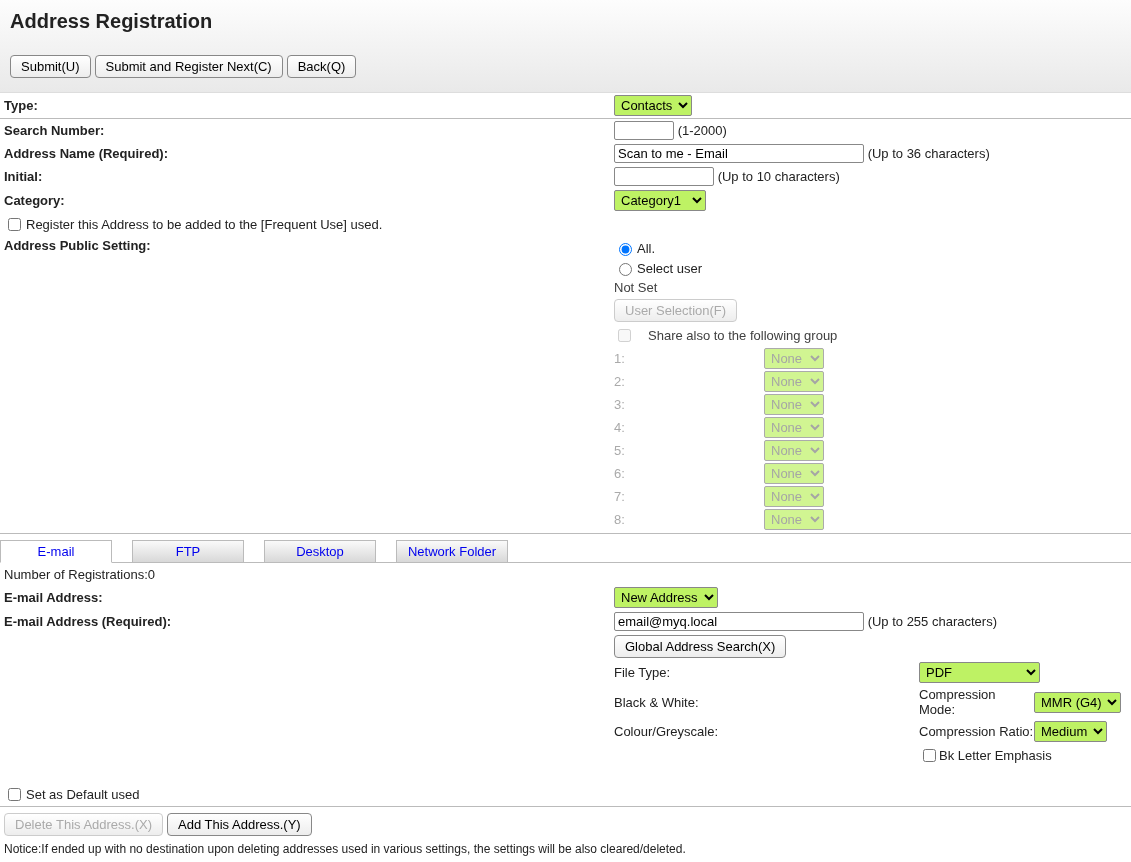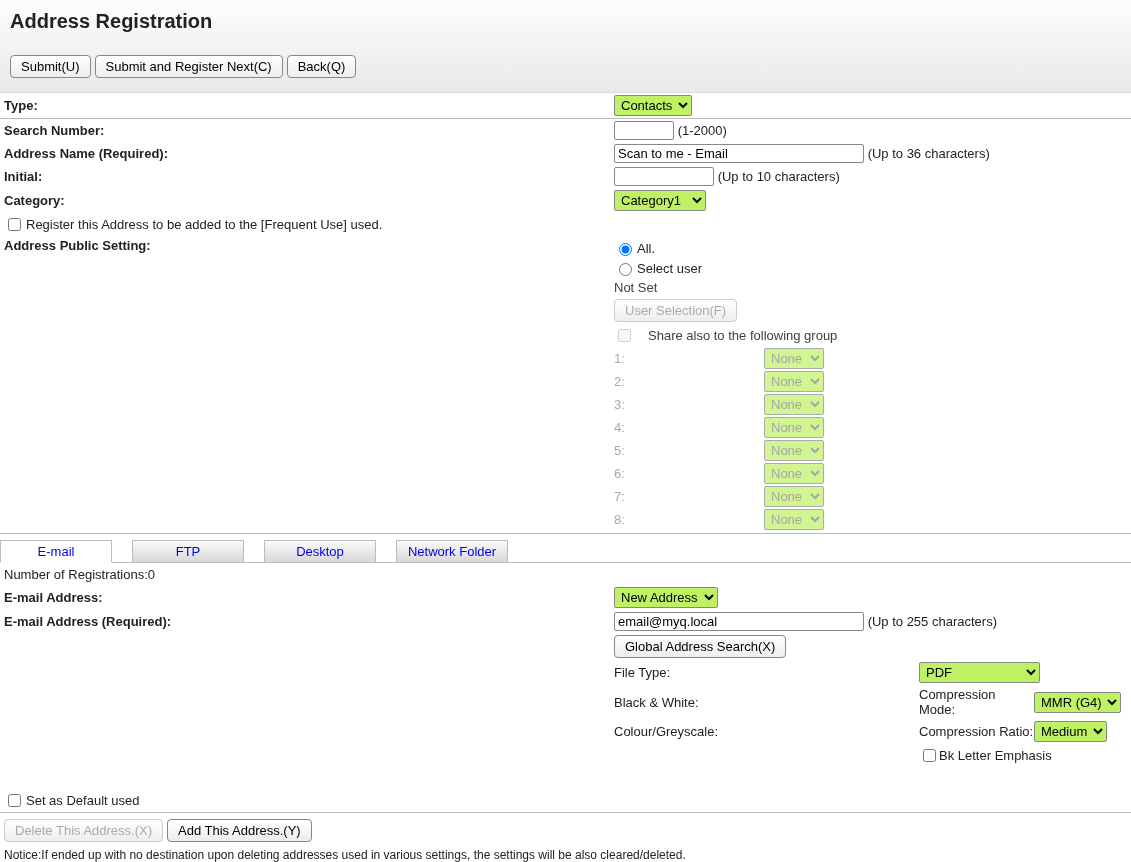--- a/index.html
+++ b/index.html
@@ -310,21 +310,21 @@
     </div>
   </div>
   <div class="row">
     <div class="label-col"></div>
     <div class="input-col sub-right">
       <div class="sublabel"></div>
       <input type="checkbox" style="">
       <span>Bk Letter Emphasis</span>
     </div>
   </div>
-  <div class="checkbox-row" style="margin-top:22px">
+  <div class="checkbox-row" style="margin-top:16px">
     <input type="checkbox" style="">
     <span>Set as Default used</span>
   </div>
 </div>
 
 <div class="bottom-buttons">
   <button disabled="">Delete This Address.(X)</button>
   <button>Add This Address.(Y)</button>
 </div>
 <div class="notice">Notice:If ended up with no destination upon deleting addresses used in various settings, the settings will be also cleared/deleted.</div>

